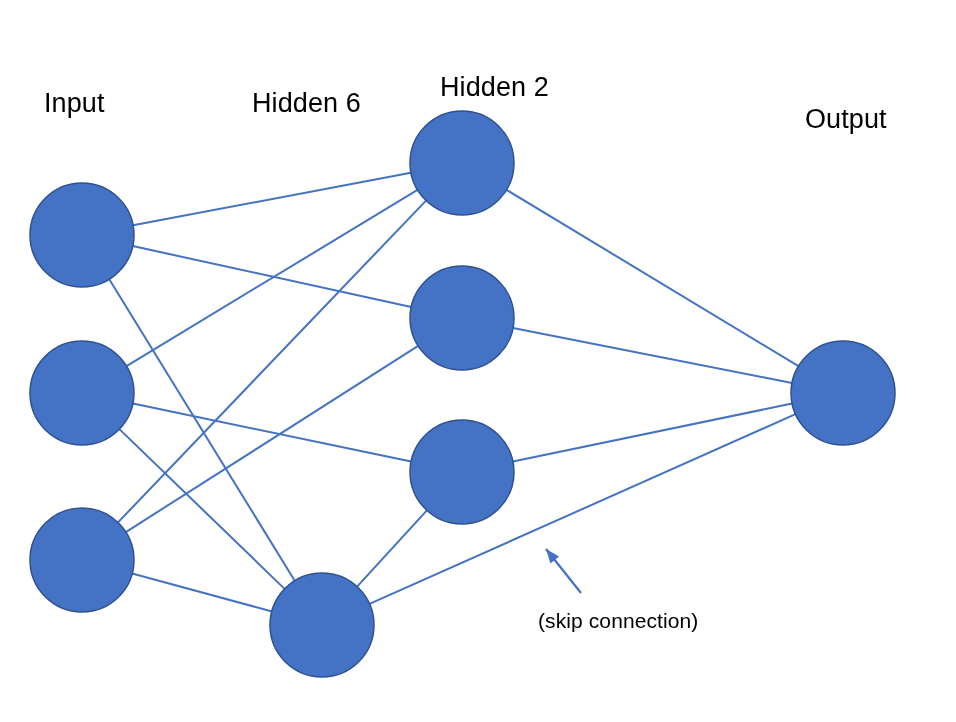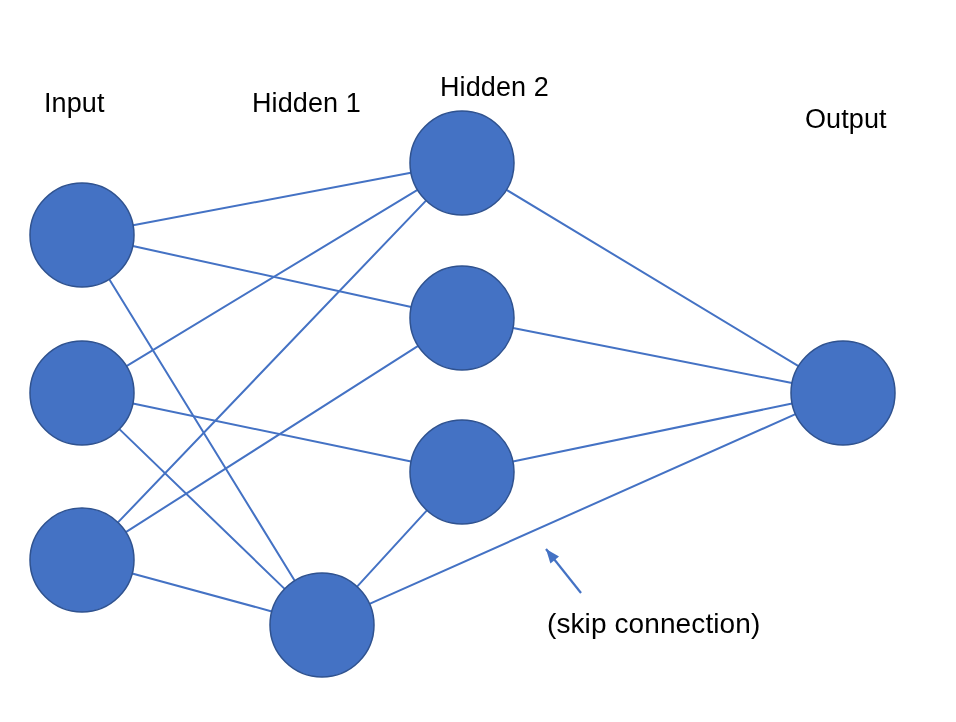--- a/index.html
+++ b/index.html
@@ -31,27 +31,26 @@
     font-size: 27px;
     font-weight: 400;
     color: #000000;
     white-space: nowrap;
     line-height: 1;
     letter-spacing: 0.1px;
   }
   .annotation-label {
     position: absolute;
     font-family: "Liberation Sans", sans-serif;
-    font-size: 28px;
+    font-size: 21px;
     font-weight: 400;
     color: #000000;
     white-space: nowrap;
     line-height: 1;
     letter-spacing: 0.1px;
-    margin-left: 9px;
   }
 </style>
 </head>
 <body>
 
 <div id="canvas">
 
   <svg id="net-svg" viewBox="0 0 956 722">
     <g id="edge-layer">
         <line x1="133.09" y1="225.32" x2="410.91" y2="172.68" stroke="#4472C4" stroke-width="2" stroke-linecap="round"></line>
@@ -80,21 +79,21 @@
         <circle cx="843" cy="393" r="52" fill="#4472C4" stroke="#2F528F" stroke-width="1.5"></circle>
       </g>
     <g id="annotation-layer">
         <line x1="581" y1="593" x2="546" y2="549" stroke="#4472C4" stroke-width="2.2"></line>
         <polygon points="546,549 559.02,556.53 550.41,563.38" fill="#4472C4"></polygon>
       </g>
   </svg>
 
   <div class="layer-label" id="label-input" style="left: 44px; top: 90px;">Input</div>
 
-  <div class="layer-label" id="label-hidden1" style="left: 252px; top: 90px;">Hidden 1</div>
+  <div class="layer-label" id="label-hidden1" style="left: 252px; top: 90px;">Hidden 6</div>
 
   <div class="layer-label" id="label-hidden2" style="left: 440px; top: 42px; margin-top: 32px;">Hidden 2</div>
 
   <div class="layer-label" id="label-output" style="left: 805px; top: 106px;">Output</div>
 
   <div class="annotation-label" id="label-skip" style="left: 538px; top: 610px;">(skip connection)</div>
 
 </div>
 
 </body></html>

